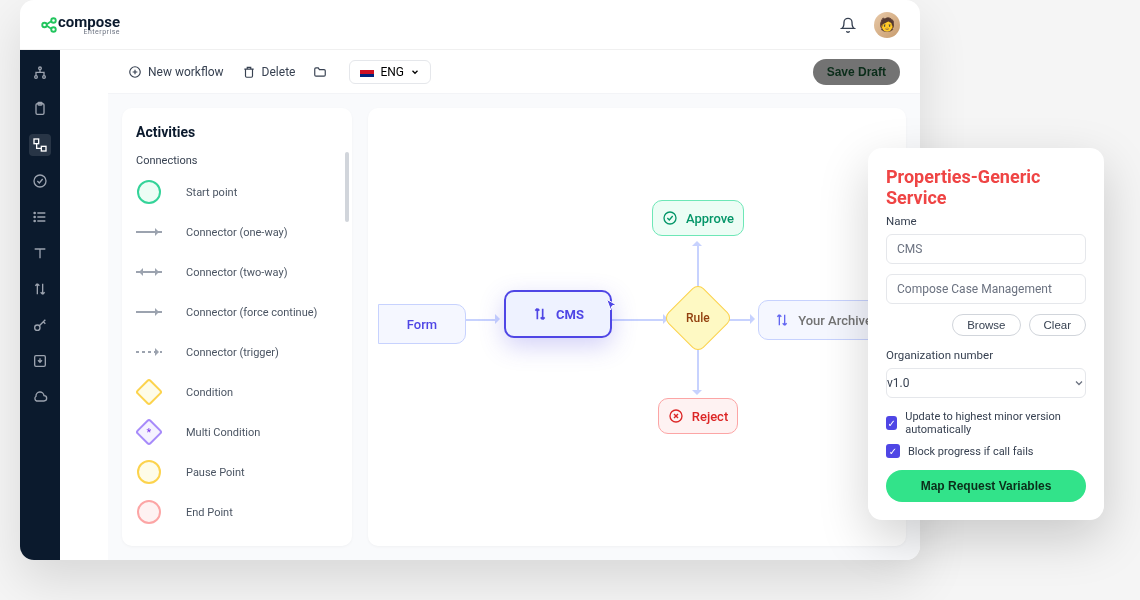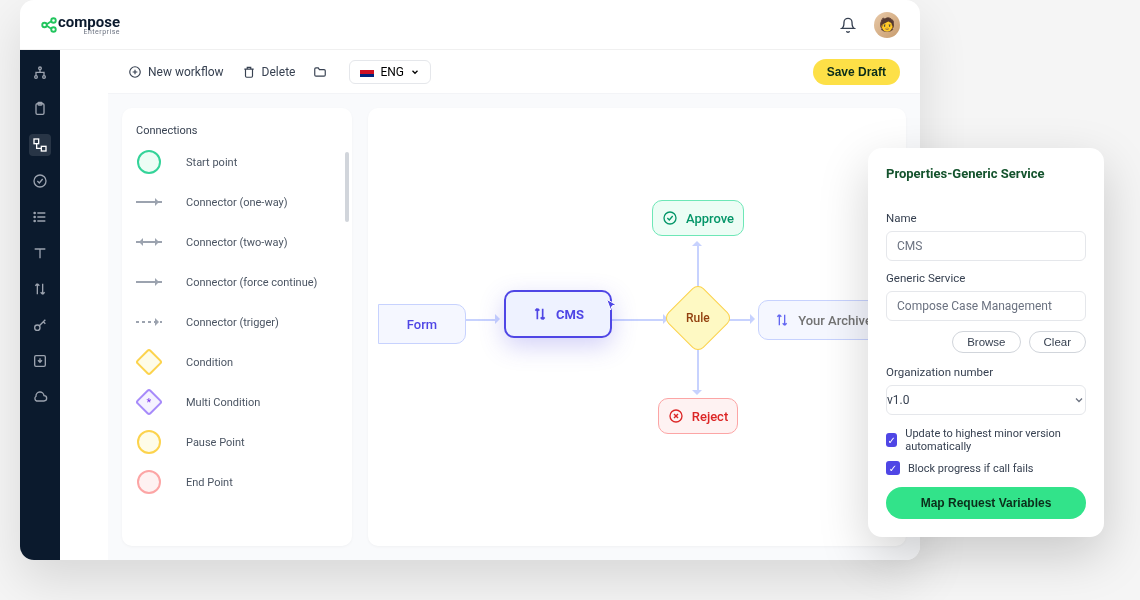--- a/index.html
+++ b/index.html
@@ -16,21 +16,21 @@
   .body-row { flex: 1; display: flex; }
   .iconbar { width: 40px; background: #0b1a2d; display: flex; flex-direction: column; align-items: center; padding-top: 12px; gap: 14px; }
   .iconbar .ib { width: 22px; height: 22px; display: flex; align-items: center; justify-content: center; color: #9ca3af; border-radius: 4px; cursor: pointer; }
   .iconbar .ib.active { color: #fff; background: rgba(255,255,255,0.12); }
   .mid { flex: 1; background: #f9fafc; display: flex; flex-direction: column; margin-left: 48px; }
   .toolbar { height: 44px; display: flex; align-items: center; gap: 18px; padding: 0 20px; background: #fff; border-bottom: 1px solid #f3f4f7; }
   .tbtn { display: flex; align-items: center; gap: 6px; font-size: 12px; color: #374151; cursor: pointer; }
   .tbtn svg { width: 14px; height: 14px; }
   .lang-select { display: flex; align-items: center; gap: 6px; border: 1px solid #e5e7eb; border-radius: 6px; padding: 4px 10px; font-size: 12px; cursor: pointer; margin-left: 4px; }
   .flag { width: 14px; height: 10px; background: linear-gradient(#fff 33%, #ce1124 33% 66%, #00247d 66%); }
-  .draft-btn { margin-left: auto; background: #fde047; color: #0b2d1a; font-weight: 600; font-size: 12px; border-radius: 14px; padding: 6px 14px; cursor: pointer; border: none; }
+  .draft-btn { margin-left: auto; background: #737373; color: #0b2d1a; font-weight: 600; font-size: 12px; border-radius: 14px; padding: 6px 14px; cursor: pointer; border: none; }
   .content-row { flex: 1; display: flex; gap: 16px; padding: 14px; }
   .activities-panel { width: 230px; background: #fff; border-radius: 10px; padding: 16px 14px; box-shadow: 0 1px 3px rgba(0,0,0,0.04); position: relative; }
   .activities-panel::after { content: ""; position: absolute; right: 3px; top: 44px; width: 4px; height: 70px; background: #d1d5db; border-radius: 2px; }
   .panel-title { font-weight: 700; font-size: 14px; color: #0b1a2d; margin-bottom: 14px; }
   .section-label { font-size: 11px; color: #374151; margin-bottom: 12px; }
   .act-item { display: flex; align-items: center; gap: 24px; font-size: 11px; color: #4b5563; margin-bottom: 14px; }
   .act-ico { width: 26px; height: 26px; display: flex; align-items: center; justify-content: center; flex-shrink: 0; }
   .circle-green { width: 24px; height: 24px; border: 2px solid #34d399; border-radius: 50%; background: #ecfdf5; }
   .circle-yellow { width: 24px; height: 24px; border: 2px solid #fcd34d; border-radius: 50%; background: #fefce8; }
   .circle-red { width: 24px; height: 24px; border: 2px solid #fca5a5; border-radius: 50%; background: #fef2f2; }
@@ -53,21 +53,21 @@
   .swap-ico { width: 16px; height: 16px; }
   .edge { position: absolute; background: #c7d2fe; }
   .edge.h { height: 2px; }
   .edge.v { width: 2px; }
   .arrowhead { position: absolute; width: 0; height: 0; }
   .arrow-right { border: 5px solid transparent; border-left-color: #c7d2fe; }
   .arrow-up { border: 5px solid transparent; border-bottom-color: #c7d2fe; }
   .arrow-down { border: 5px solid transparent; border-top-color: #c7d2fe; }
   .cursor { position: absolute; left: 236px; top: 190px; width: 16px; height: 16px; pointer-events: none; }
   .props-panel { position: absolute; right: 36px; top: 148px; width: 236px; background: #fff; border-radius: 14px; box-shadow: 0 18px 50px rgba(0,0,0,0.18); padding: 18px; z-index: 10; }
-  .props-title { font-weight: 700; font-size: 13px; color: #14532d; margin-bottom: 30px; }
+  .props-title { font-weight: 700; font-size: 18px; color: #ef4444; margin-bottom: 6px; }
   .field-label { font-size: 11.5px; color: #374151; margin-bottom: 6px; }
   .field-input { width: 100%; border: 1px solid #e5e7eb; border-radius: 6px; padding: 7px 10px; font-size: 12px; color: #6b7280; margin-bottom: 10px; font-family: inherit; }
   .btn-row { display: flex; gap: 8px; justify-content: flex-end; margin-bottom: 12px; }
   .pill-btn { border: 1px solid #d1d5db; background: #fff; border-radius: 14px; padding: 4px 14px; font-size: 11.5px; cursor: pointer; color: #374151; }
   .select { width: 100%; border: 1px solid #e5e7eb; border-radius: 6px; padding: 7px 0; font-size: 12px; color: #374151; margin-bottom: 12px; display: flex; justify-content: space-between; align-items: center; cursor: pointer; }
   .check-row { display: flex; align-items: center; gap: 8px; font-size: 11px; color: #374151; margin-bottom: 8px; }
   .checkbox { width: 14px; height: 14px; border-radius: 3px; background: #4f46e5; display: flex; align-items: center; justify-content: center; color: #fff; font-size: 10px; }
   .map-btn { width: 100%; background: #32e38a; color: #0b2d1a; font-weight: 600; border: none; border-radius: 18px; padding: 9px; font-size: 12px; cursor: pointer; margin-top: 4px; }
 </style>
 </head>
@@ -196,20 +196,21 @@
           <span>ENG</span>
           <svg width="10" height="10" viewBox="0 0 24 24" fill="none" stroke="currentColor" stroke-width="3">
               <polyline points="6 9 12 15 18 9"></polyline>
             </svg>
         </div>
         <button class="draft-btn">Save Draft</button>
       </div>
 
       <div class="content-row">
         <div class="activities-panel">
+          <div class="panel-title">Activities</div>
           <div class="section-label">Connections</div>
 
           <div class="act-item">
               <div class="act-ico">
                 <div class="circle-green"></div>
               </div>
               <span>Start point</span>
             </div>
           <div class="act-item">
               <div class="act-ico">
@@ -322,21 +323,20 @@
     </div>
   </div>
 </div>
 
 <div class="props-panel">
   <div class="props-title">Properties-Generic Service</div>
 
   <div class="field-label">Name</div>
   <input class="field-input" value="CMS" style="">
 
-  <div class="field-label">Generic Service</div>
   <input class="field-input" value="Compose Case Management" style="">
 
   <div class="btn-row">
     <button class="pill-btn">Browse</button>
     <button class="pill-btn">Clear</button>
   </div>
 
   <div class="field-label">Organization number</div>
   <div class="select">
     <span>v1.0</span>

